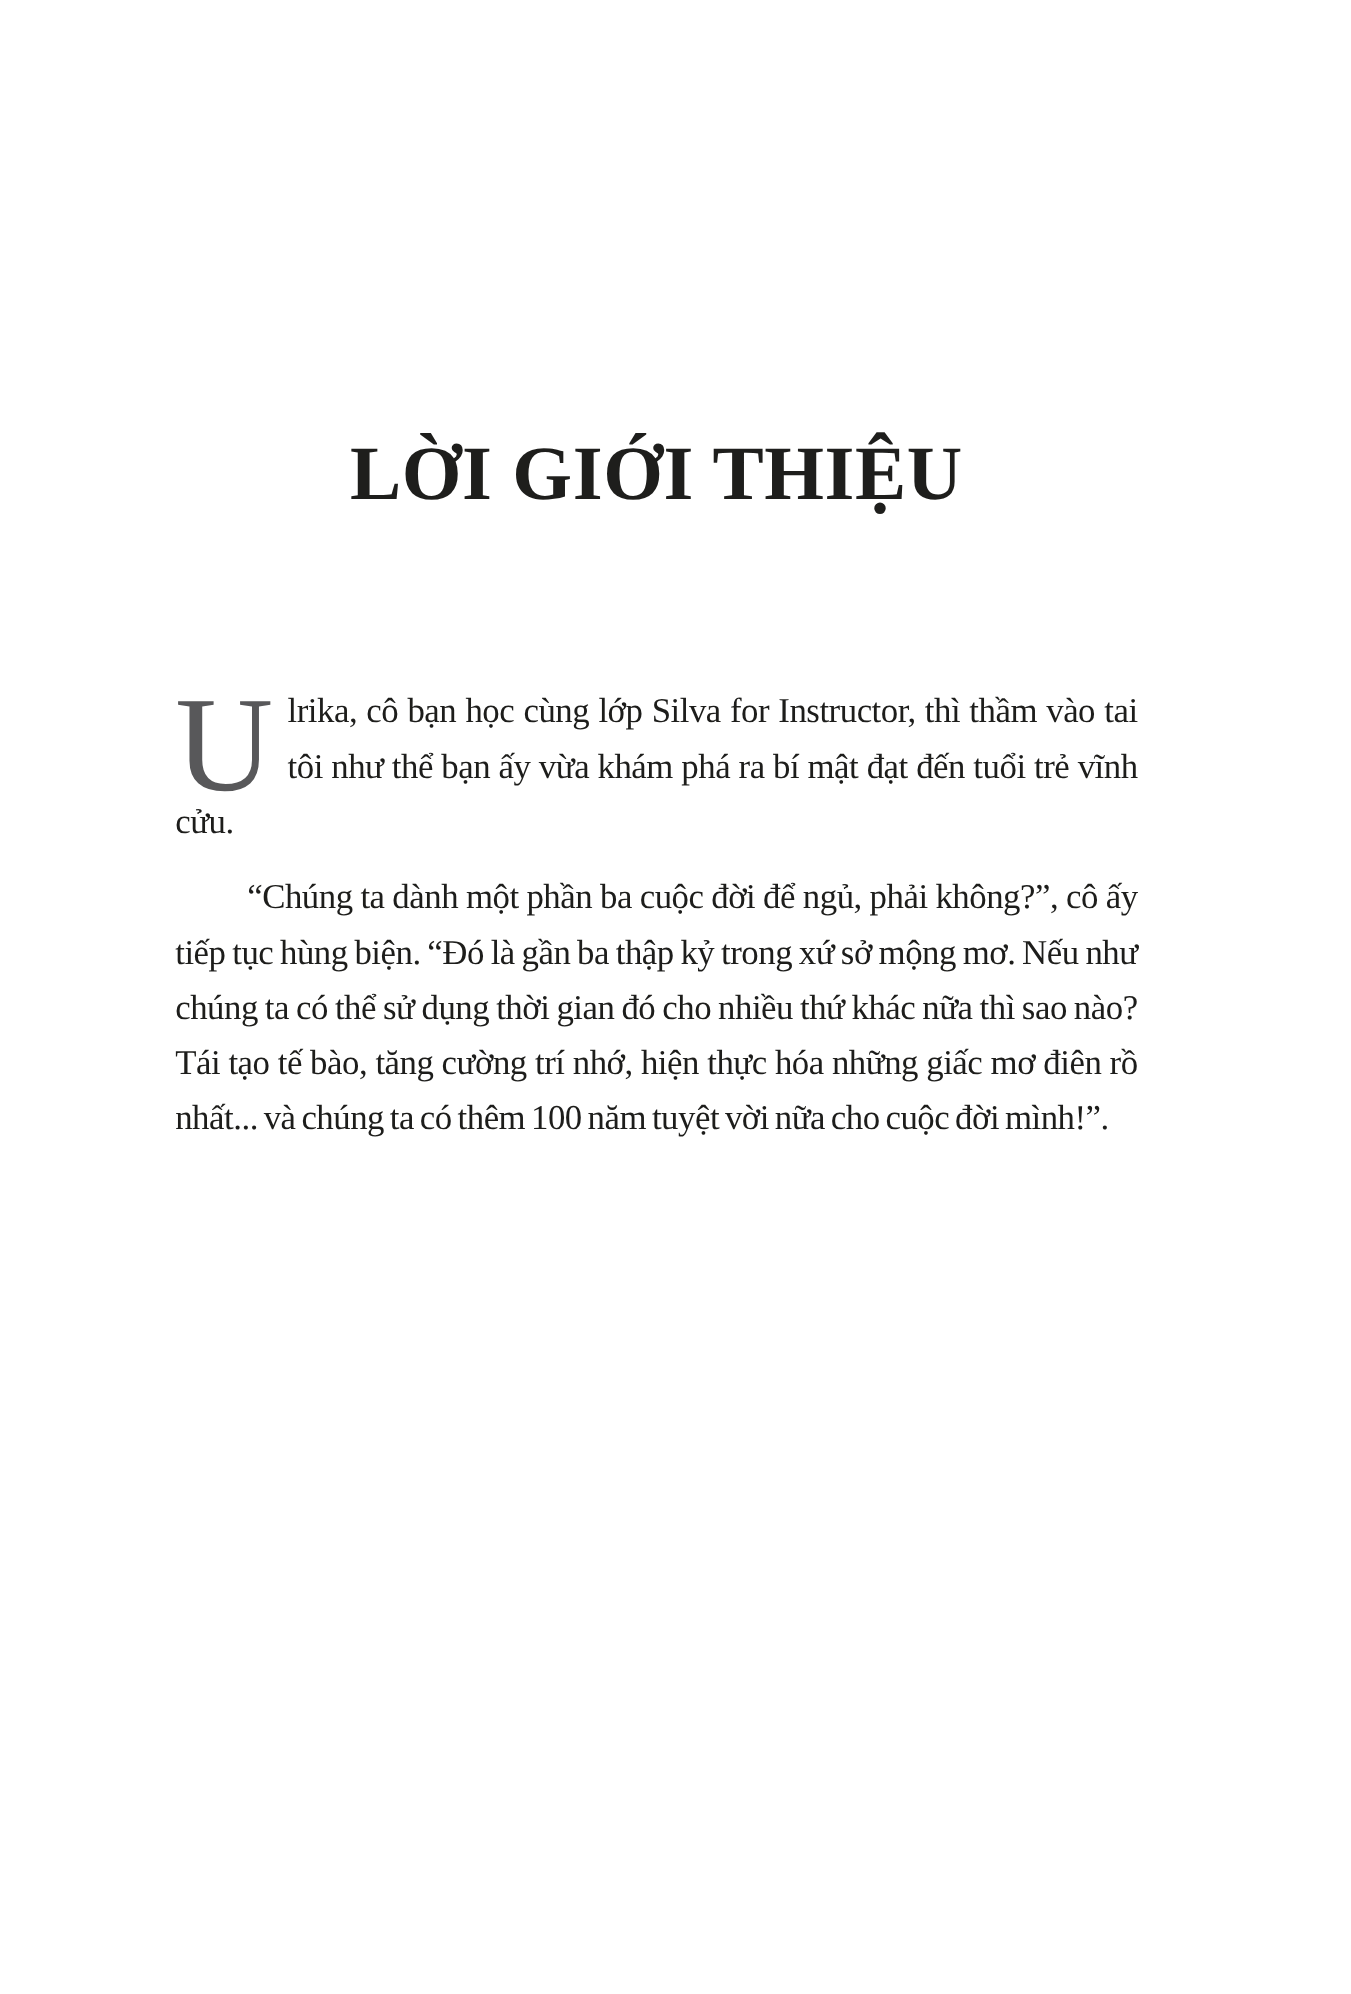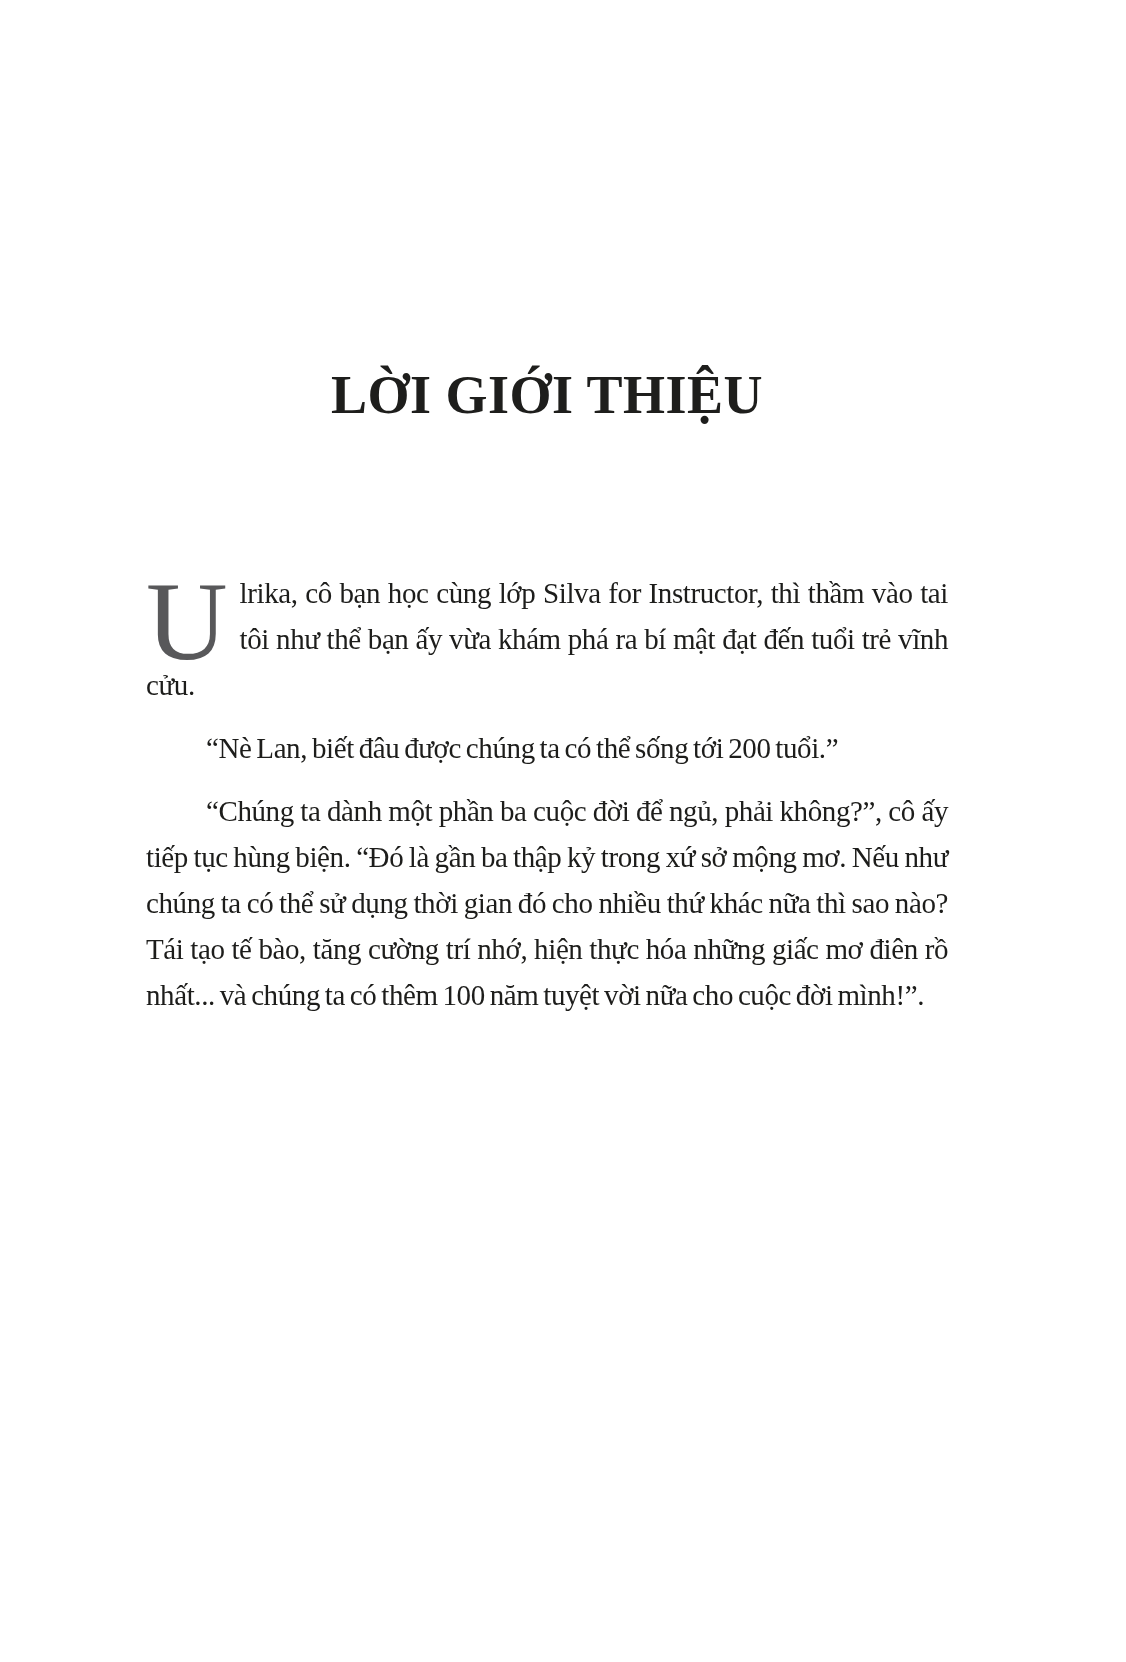--- a/index.html
+++ b/index.html
@@ -22,21 +22,21 @@
     height: 1662px;
     background: var(--background);
   }
   .chapter-title {
     position: absolute;
     top: 364px;
     left: 146px;
     width: 802px;
     margin: 0;
     text-align: center;
-    font-size: 54px;
+    font-size: 64px;
     line-height: 62px;
     font-weight: 700;
     letter-spacing: 0.5px;
     color: var(--title);
   }
   .text-block {
     position: absolute;
     top: 570px;
     left: 146px;
     width: 802px;
@@ -67,20 +67,19 @@
 <body>
 
 <div class="page">
 
   <h1 class="chapter-title">LỜI GIỚI THIỆU</h1>
 
   <div class="text-block">
 
     <p class="para"><span class="dropcap">U</span><span>lrika, cô bạn học cùng lớp Silva for Instructor, thì thầm vào tai tôi như thể bạn ấy vừa khám phá ra bí mật đạt đến tuổi trẻ vĩnh cửu.</span></p>
 
-    <p class="para indent">“Nè Lan, biết đâu được chúng ta có thể sống tới 200 tuổi.”</p>
 
 
 
     <p class="para indent">“Chúng ta dành một phần ba cuộc đời để ngủ, phải không?”, cô ấy tiếp tục hùng biện. “Đó là gần ba thập kỷ trong xứ sở mộng mơ. Nếu như chúng ta có thể sử dụng thời gian đó cho nhiều thứ khác nữa thì sao nào? Tái tạo tế bào, tăng cường trí nhớ, hiện thực hóa những giấc mơ điên rồ nhất... và chúng ta có thêm 100 năm tuyệt vời nữa cho cuộc đời mình!”.</p>
 
   </div>
 </div>
 
 </body></html>

